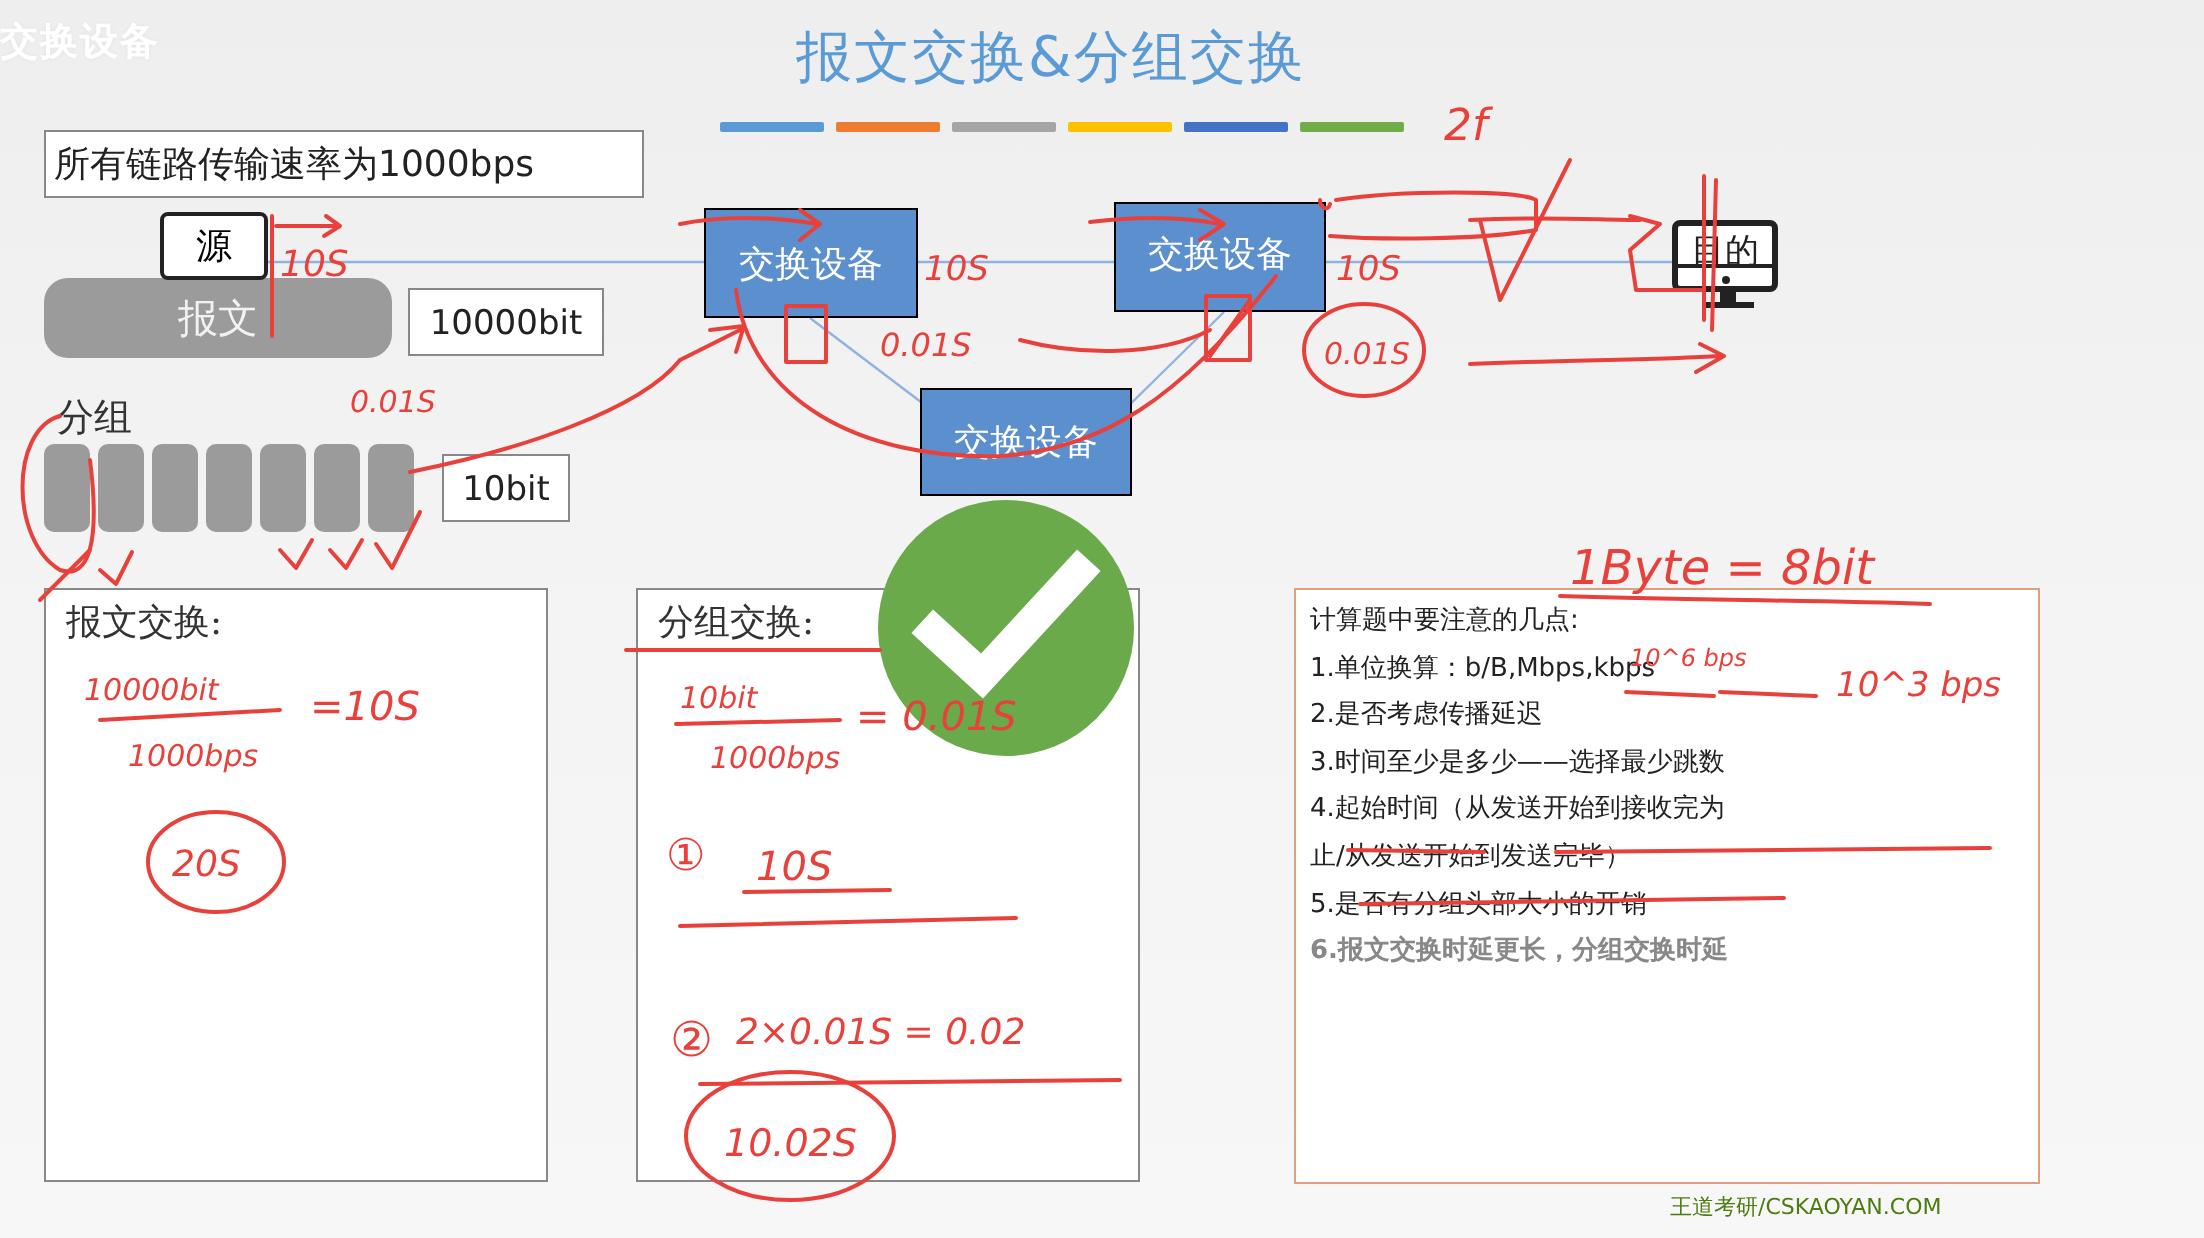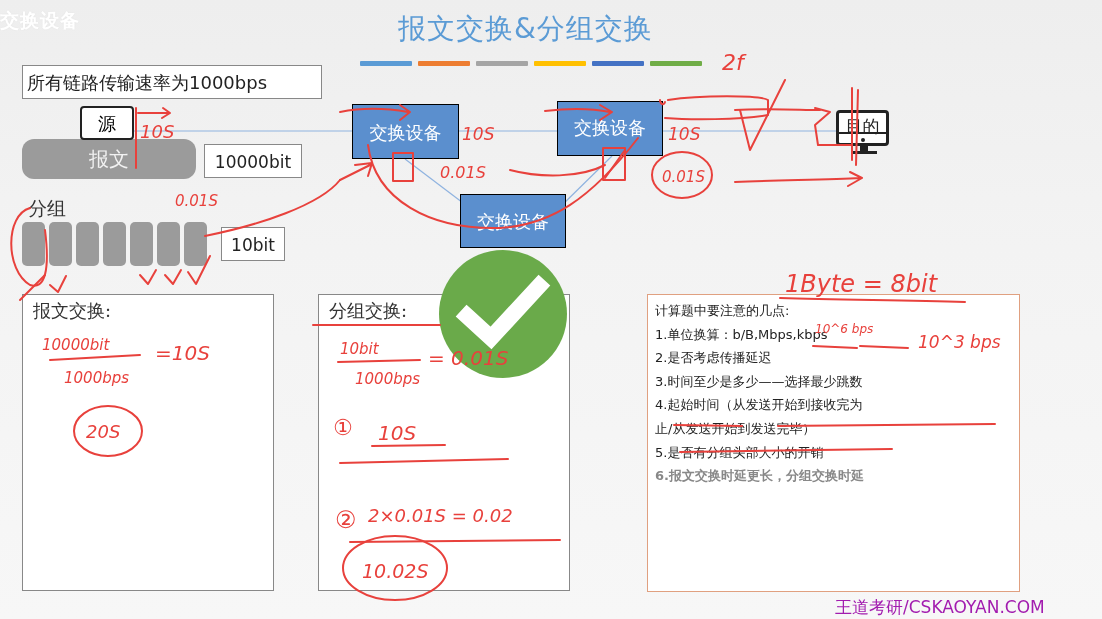--- a/index.html
+++ b/index.html
@@ -29,21 +29,21 @@
   .dest .stand{margin:0 auto;width:8px;height:5px;background:#222;}
   .dest .base{margin:0 auto;width:26px;height:3px;background:#222;}
   .panel{background:#fff;border:1px solid #888;box-sizing:border-box;}
   .p1{left:22px;top:294px;width:252px;height:297px;}
   .p2{left:318px;top:294px;width:252px;height:297px;}
   .p3{left:647px;top:294px;width:373px;height:298px;border-color:#e0a080;}
   .p-title{position:absolute;left:10px;top:4px;font-size:18px;color:#333;font-family:"DejaVu Serif","Liberation Serif",serif;}
   .notes{position:absolute;left:7px;top:4px;font-size:13px;line-height:23.6px;color:#222;}
   .notes .muted{color:#888;font-weight:bold;}
   .check{left:439px;top:250px;width:128px;height:128px;border-radius:50%;background:#6aaa4a;}
-  .footer{left:835px;top:596px;font-size:17px;color:#a21caf;}
+  .footer{left:835px;top:596px;font-size:11px;color:#4d7c0f;}
   svg.ink{position:absolute;left:0;top:0;width:1102px;height:619px;pointer-events:none;}
   svg.ink path,svg.ink line,svg.ink ellipse,svg.ink rect{fill:none;stroke:#e8413c;stroke-width:2;stroke-linecap:round;stroke-linejoin:round;}
   svg.ink text{fill:#e8413c;font-family:"DejaVu Sans",sans-serif;font-style:italic;}
   svg.lines line{stroke:#8fb3e0;stroke-width:1.2;}
 </style>
 </head>
 <body>
 
 <div class="abs watermark">交换设备</div>
 

